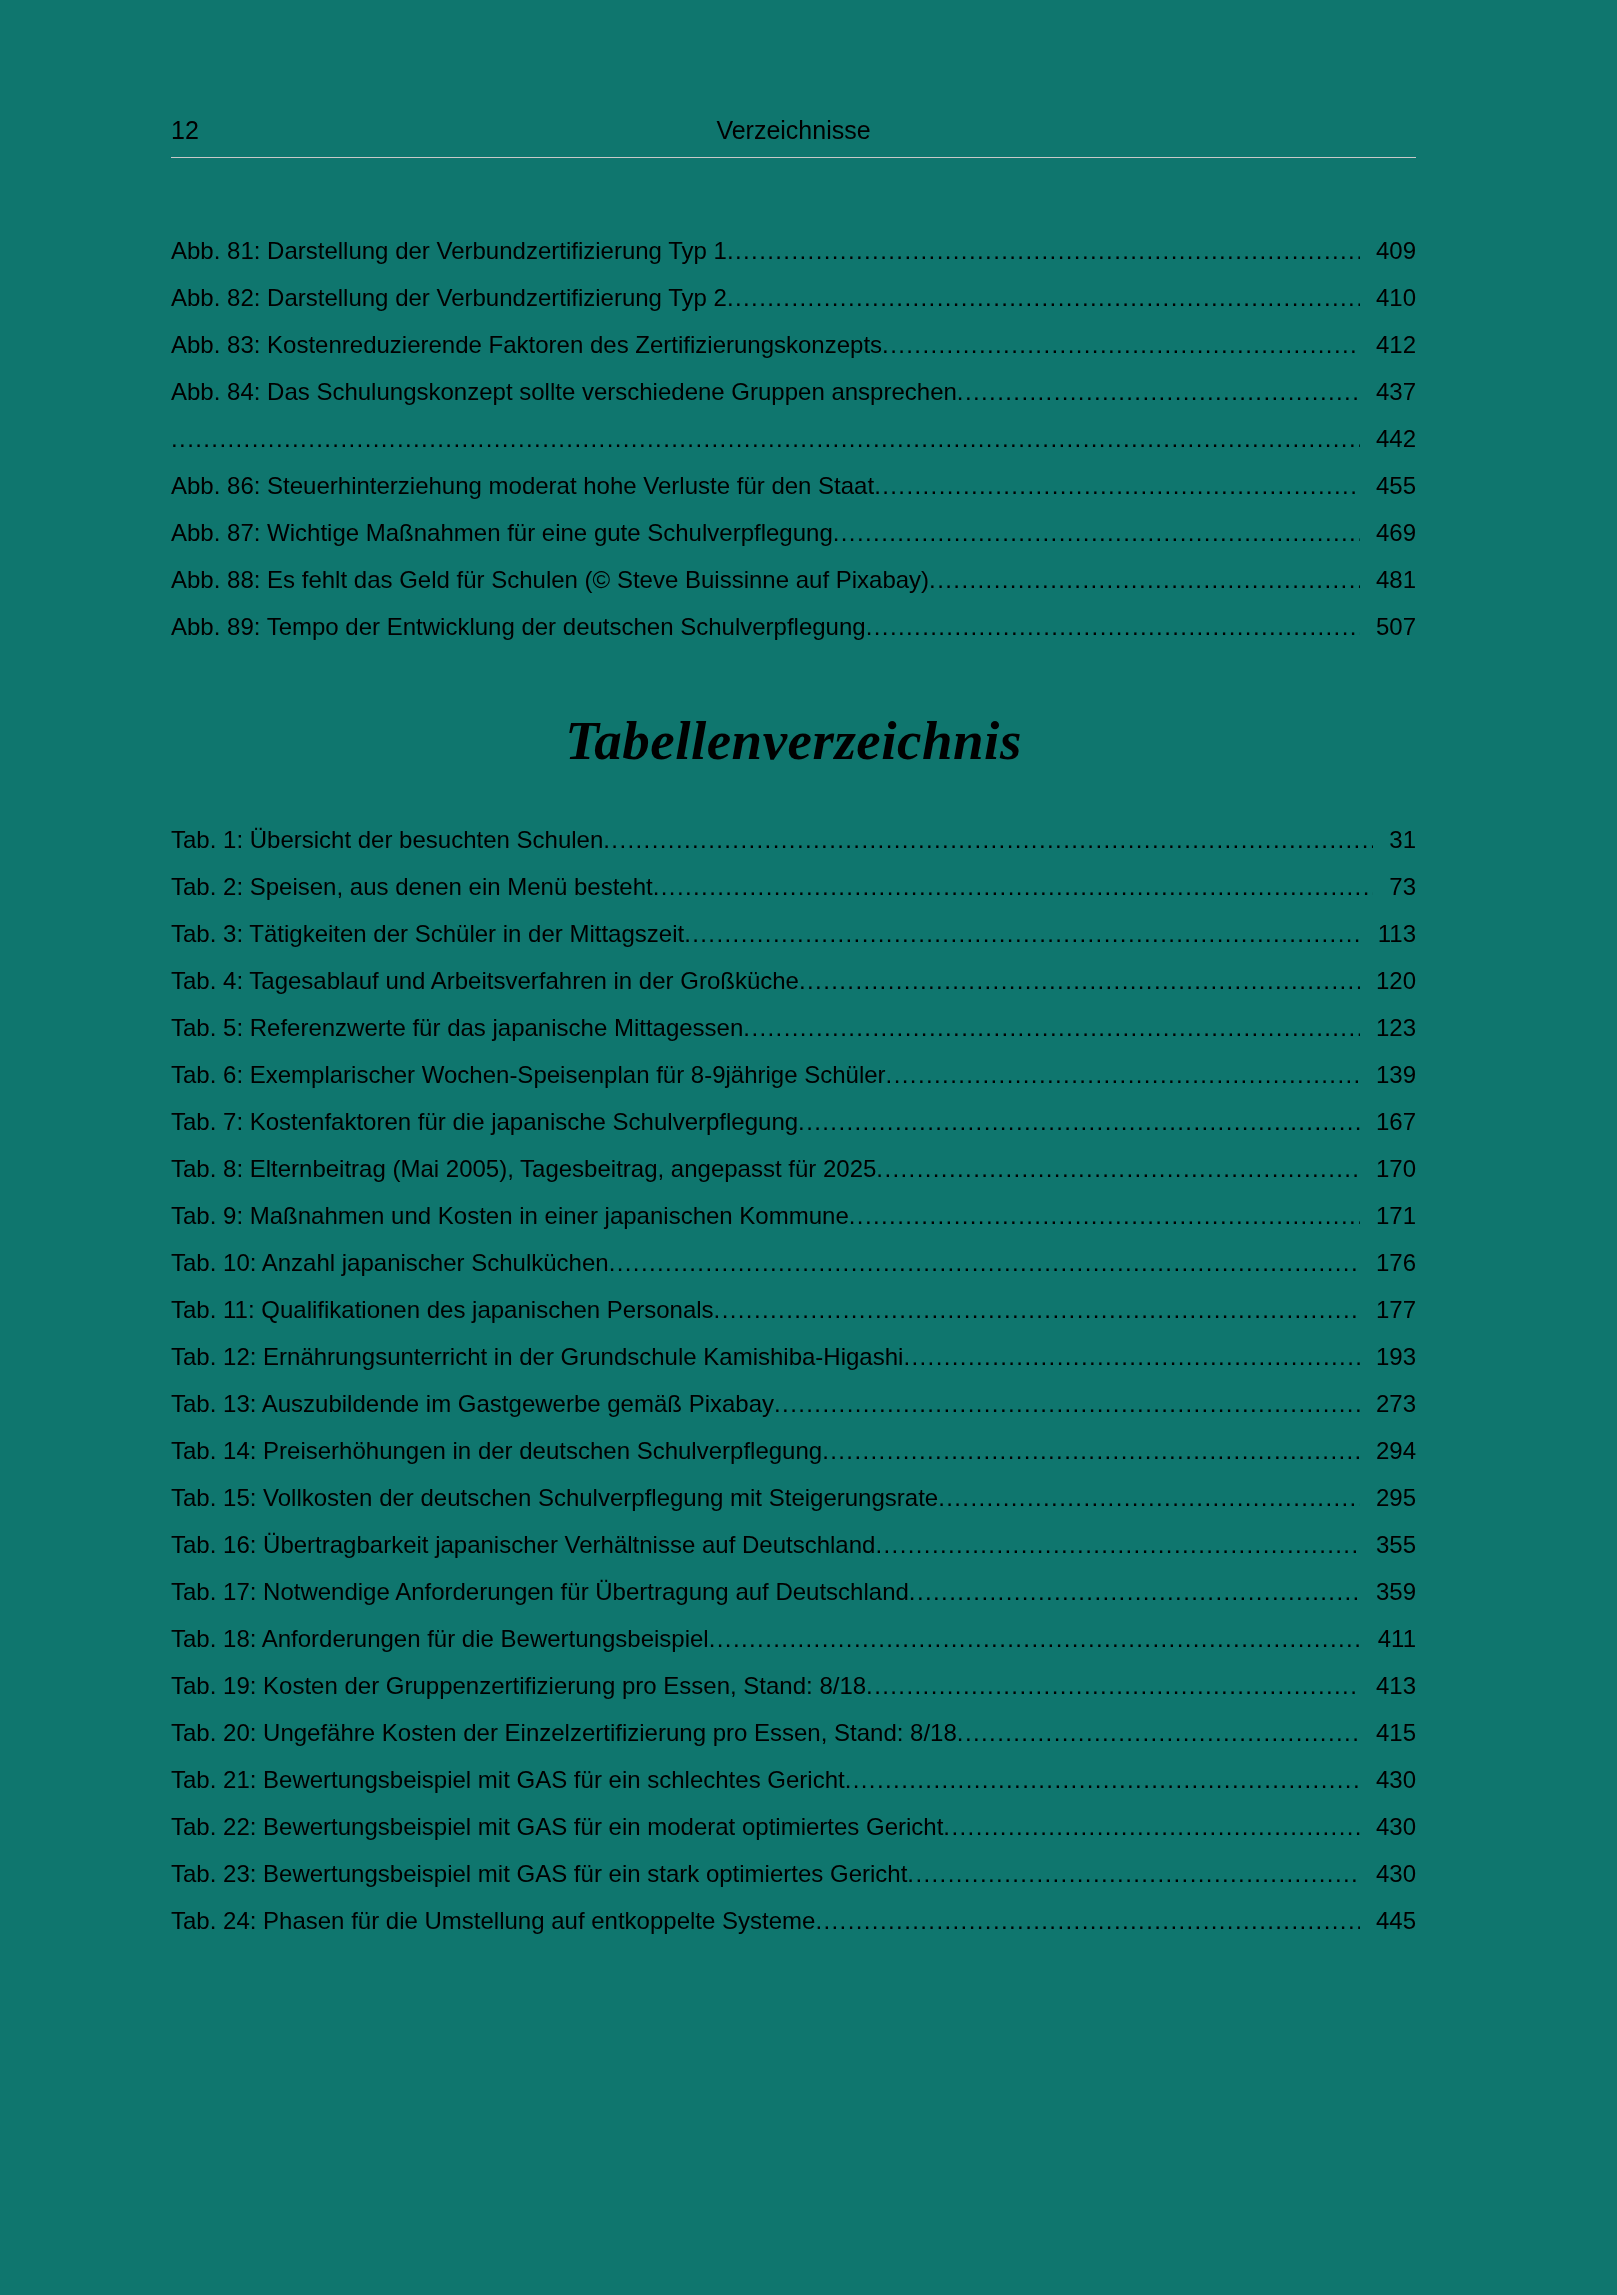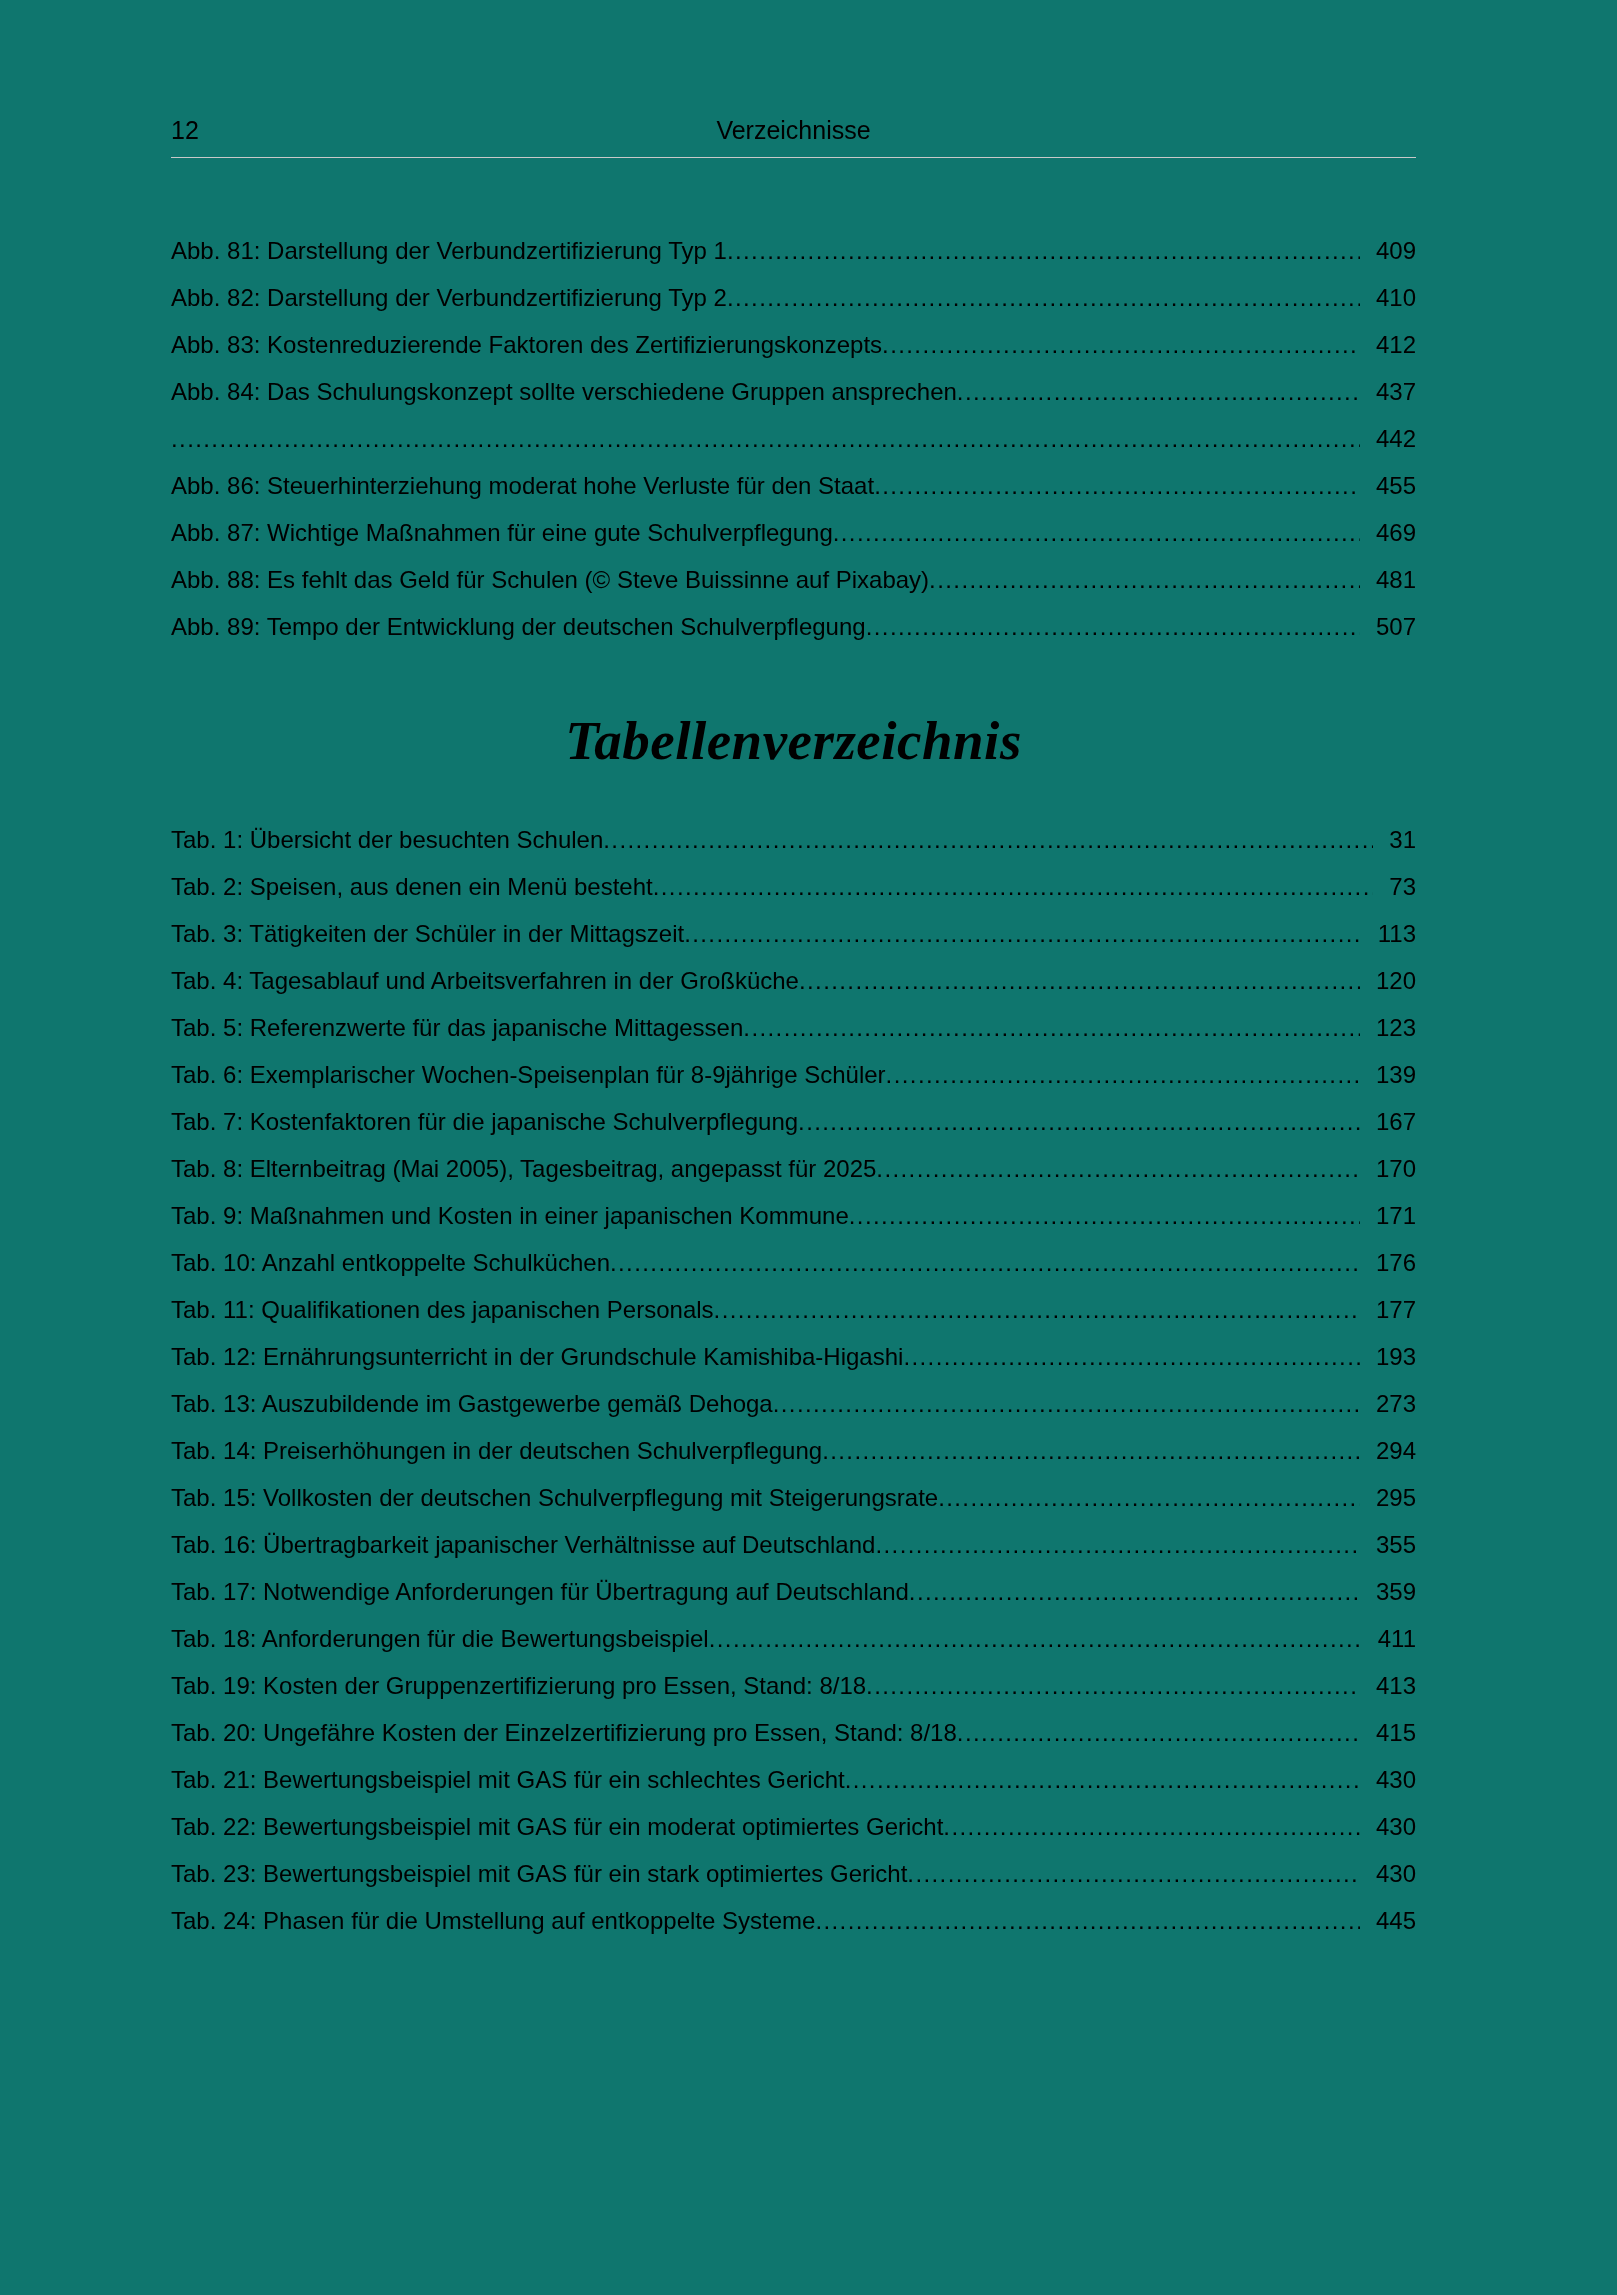--- a/index.html
+++ b/index.html
@@ -194,39 +194,39 @@
         <span class="entry-page">170</span>
       </div>
 
       <div class="toc-entry">
         <span class="entry-label">Tab. 9: Maßnahmen und Kosten in einer japanischen Kommune</span>
         <span class="leader">................................................................................................................................................................................................................................................................................................................................................................................................................</span>
         <span class="entry-page">171</span>
       </div>
 
       <div class="toc-entry">
-        <span class="entry-label">Tab. 10: Anzahl entkoppelte Schulküchen</span>
+        <span class="entry-label">Tab. 10: Anzahl japanischer Schulküchen</span>
         <span class="leader">................................................................................................................................................................................................................................................................................................................................................................................................................</span>
         <span class="entry-page">176</span>
       </div>
 
       <div class="toc-entry">
         <span class="entry-label">Tab. 11: Qualifikationen des japanischen Personals</span>
         <span class="leader">................................................................................................................................................................................................................................................................................................................................................................................................................</span>
         <span class="entry-page">177</span>
       </div>
 
       <div class="toc-entry">
         <span class="entry-label">Tab. 12: Ernährungsunterricht in der Grundschule Kamishiba-Higashi</span>
         <span class="leader">................................................................................................................................................................................................................................................................................................................................................................................................................</span>
         <span class="entry-page">193</span>
       </div>
 
       <div class="toc-entry">
-        <span class="entry-label">Tab. 13: Auszubildende im Gastgewerbe gemäß Dehoga</span>
+        <span class="entry-label">Tab. 13: Auszubildende im Gastgewerbe gemäß Pixabay</span>
         <span class="leader">................................................................................................................................................................................................................................................................................................................................................................................................................</span>
         <span class="entry-page">273</span>
       </div>
 
       <div class="toc-entry">
         <span class="entry-label">Tab. 14: Preiserhöhungen in der deutschen Schulverpflegung</span>
         <span class="leader">................................................................................................................................................................................................................................................................................................................................................................................................................</span>
         <span class="entry-page">294</span>
       </div>
 

